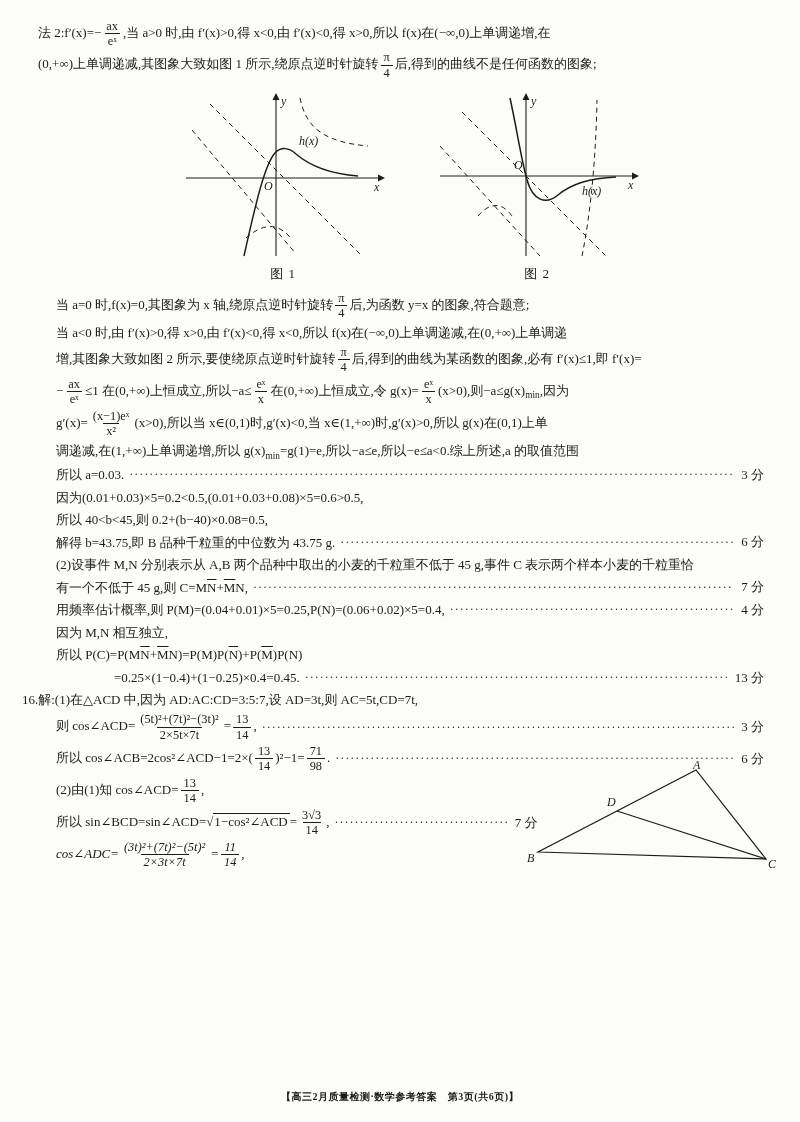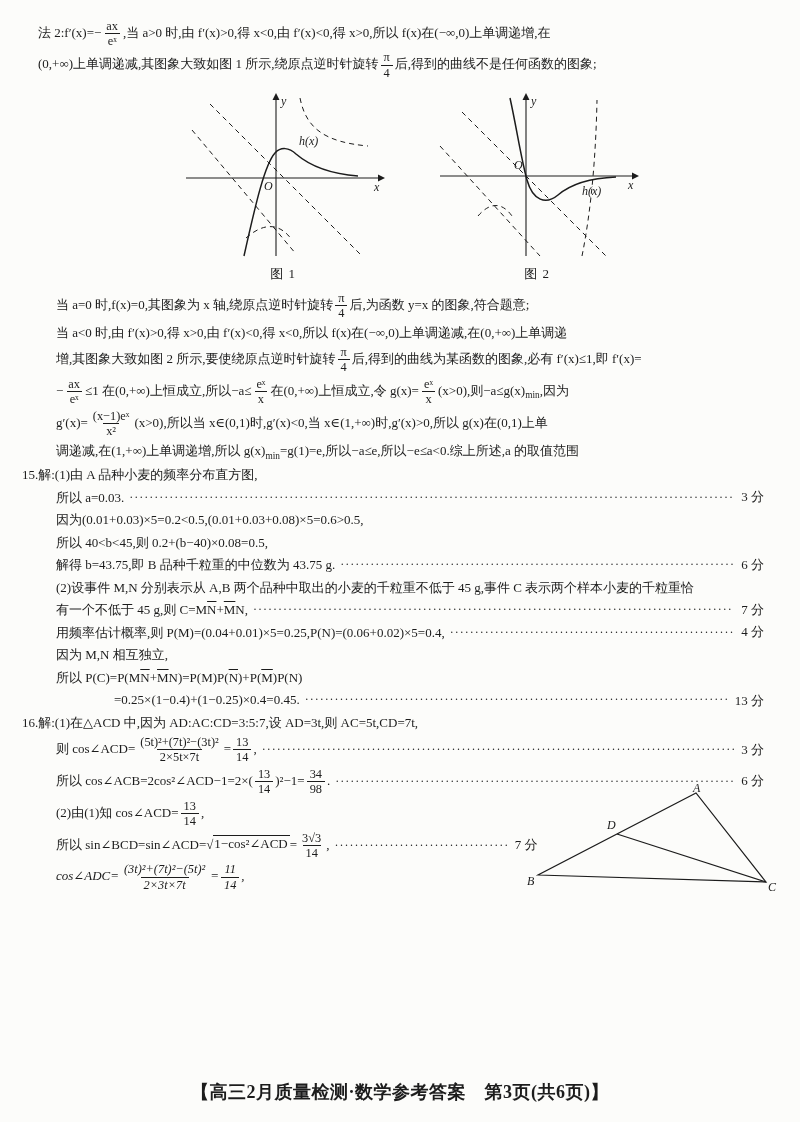--- a/index.html
+++ b/index.html
@@ -20,21 +20,21 @@
   .frac .den{display:block;border-top:1px solid #1c1c1c;padding:0 3px;}
   .rt{white-space:nowrap;}
   .rt .rad{border-top:1px solid #1c1c1c;padding:0 2px 0 1px;}
   .ov{text-decoration:overline;}
   sub{font-size:0.72em;}
   .figs{display:flex;justify-content:center;align-items:flex-end;gap:48px;margin:10px 0 8px;}
   .fig{display:flex;flex-direction:column;align-items:center;margin:0;}
   .figcap{margin-top:5px;letter-spacing:1px;}
   .triwrap{position:relative;}
   .trifig{position:absolute;right:-14px;top:-16px;}
-  .pagefoot{margin-top:auto;text-align:center;padding:10px 0 18px;font-weight:bold;font-size:18px;letter-spacing:0.5px;}
+  .pagefoot{margin-top:auto;text-align:center;padding:10px 0 18px;font-weight:bold;font-size:10px;letter-spacing:0.5px;}
   svg text{font-family:"Liberation Serif","DejaVu Serif",serif;}
 </style>
 </head>
 <body>
 
 <div class="main">
 
   <section id="part1">
       <div class="ln" style="margin-left: -18px;">
         <span class="tx">法 2:f′(x)=−<span class="frac">
@@ -132,23 +132,20 @@
       </div>
       <div class="ln">
         <span class="tx">g′(x)=<span class="frac">
             <span class="num">(x−1)eˣ</span>
             <span class="den">x²</span>
           </span>(x&gt;0),所以当 x∈(0,1)时,g′(x)&lt;0,当 x∈(1,+∞)时,g′(x)&gt;0,所以 g(x)在(0,1)上单</span>
       </div>
       <div class="ln">
         <span class="tx">调递减,在(1,+∞)上单调递增,所以 g(x)<sub>min</sub>=g(1)=e,所以−a≤e,所以−e≤a&lt;0.综上所述,a 的取值范围</span>
       </div>
-      <div class="ln" style="margin-left: -34px;">
-        <span class="tx">15.解:(1)由 A 品种小麦的频率分布直方图,</span>
-      </div>
       <div class="ln">
         <span class="tx">所以 a=0.03.</span>
         <span class="ld">············································································································································································································································································································</span>
         <span class="sc">3 分</span>
       </div>
       <div class="ln">
         <span class="tx">因为(0.01+0.03)×5=0.2&lt;0.5,(0.01+0.03+0.08)×5=0.6&gt;0.5,</span>
       </div>
       <div class="ln">
         <span class="tx">所以 40&lt;b&lt;45,则 0.2+(b−40)×0.08=0.5,</span>
@@ -194,21 +191,21 @@
             <span class="den">14</span>
           </span>,</span>
         <span class="ld">············································································································································································································································································································</span>
         <span class="sc">3 分</span>
       </div>
       <div class="ln">
         <span class="tx">所以 cos∠ACB=2cos²∠ACD−1=2×(<span class="frac">
             <span class="num">13</span>
             <span class="den">14</span>
           </span>)²−1=<span class="frac">
-            <span class="num">34</span>
+            <span class="num">71</span>
             <span class="den">98</span>
           </span>.</span>
         <span class="ld">············································································································································································································································································································</span>
         <span class="sc">6 分</span>
       </div>
     </section>
 
   <div class="triwrap">
     <section id="part3">
         <div class="ln" style="max-width: 60%;">

